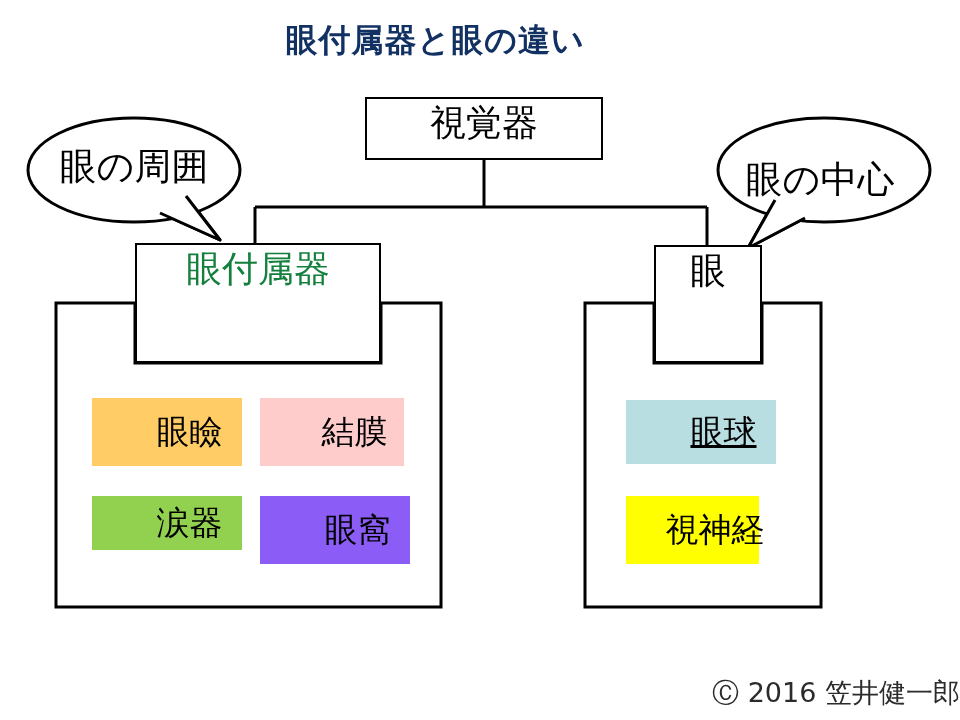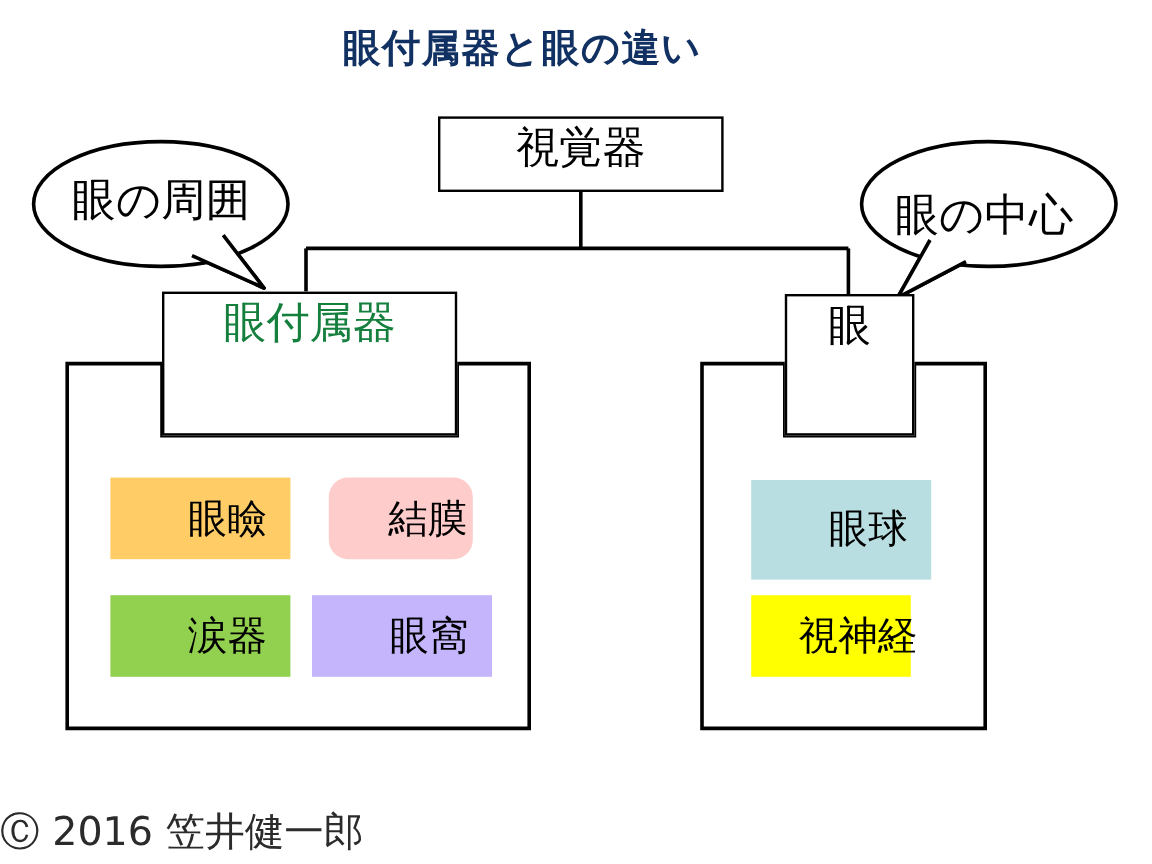--- a/index.html
+++ b/index.html
@@ -103,33 +103,33 @@
     align-items: center;
     justify-content: center;
     font-size: 33px;
     color: #000000;
     white-space: nowrap;
     z-index: 2;
     padding-left: 45px;
   }
 
   .chip-c0 { left: 92px;  top: 398px; width: 150px; height: 68px; }
-  .chip-c1 { left: 274px; top: 398px; width: 120px; height: 68px; border-radius: 16px; }
-  .chip-c2 { left: 92px;  top: 496px; width: 150px; height: 68px; }
+  .chip-c1 { left: 260px; top: 398px; width: 144px; height: 68px; }
+  .chip-c2 { left: 92px;  top: 496px; width: 150px; height: 54px; }
   .chip-c3 { left: 260px; top: 496px; width: 150px; height: 68px; }
-  .chip-r0 { left: 626px; top: 400px; width: 150px; height: 83px; }
+  .chip-r0 { left: 626px; top: 400px; width: 150px; height: 64px; text-decoration: underline; }
   .chip-r1 { left: 626px; top: 496px; width: 133px; height: 68px; }
 
   .footer-credit {
     position: absolute;
     left: 0;
     top: 678px;
     width: 960px;
-    text-align: left;
-    font-size: 33px;
+    text-align: right;
+    font-size: 27px;
     line-height: 30px;
     color: #2b2b2b;
     white-space: nowrap;
   }
 </style>
 </head>
 <body>
 
 <div id="stage">
 
@@ -172,20 +172,20 @@
   <div class="node-box node-right">
     <span>眼</span>
   </div>
 
   <div class="bubble-text bubble-left-text">眼の周囲</div>
   <div class="bubble-text bubble-right-text">眼の中心</div>
 
   <div class="chip chip-c0" style="background-color: rgb(255, 204, 102);">眼瞼</div>
   <div class="chip chip-c1" style="background-color: rgb(255, 204, 204);">結膜</div>
   <div class="chip chip-c2" style="background-color: rgb(146, 208, 80);">涙器</div>
-  <div class="chip chip-c3" style="background-color: #c4b5fd;">眼窩</div>
+  <div class="chip chip-c3" style="background-color: #8b5cf6;">眼窩</div>
 
   <div class="chip chip-r0" style="background-color: rgb(184, 222, 225);">眼球</div>
   <div class="chip chip-r1" style="background-color: rgb(255, 255, 0);">視神経</div>
 
   <div class="footer-credit">Ⓒ 2016 笠井健一郎</div>
 
 </div>
 
 </body></html>

